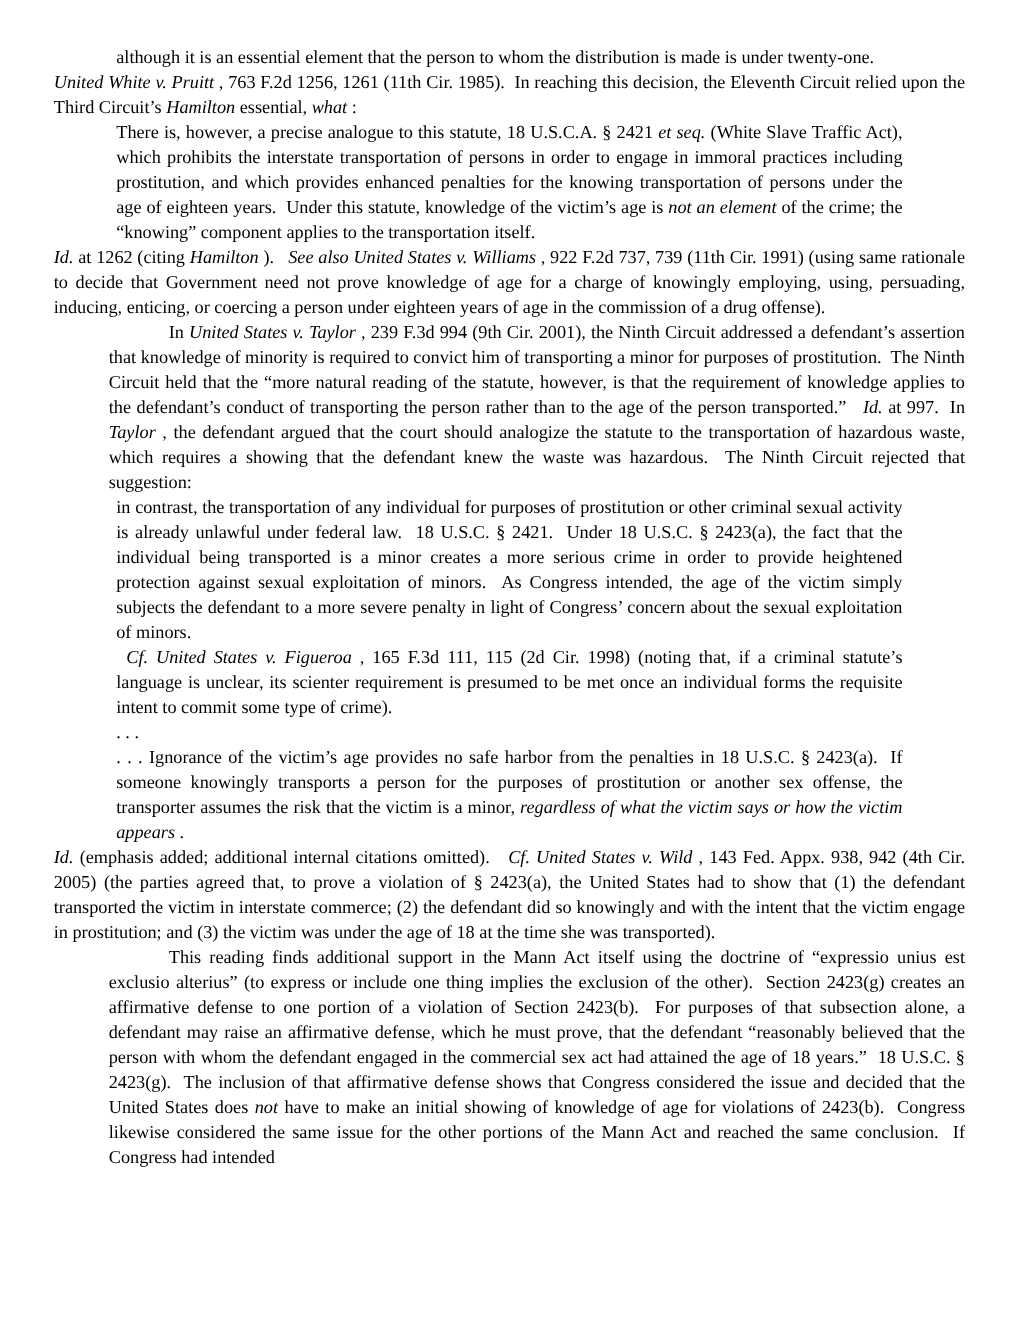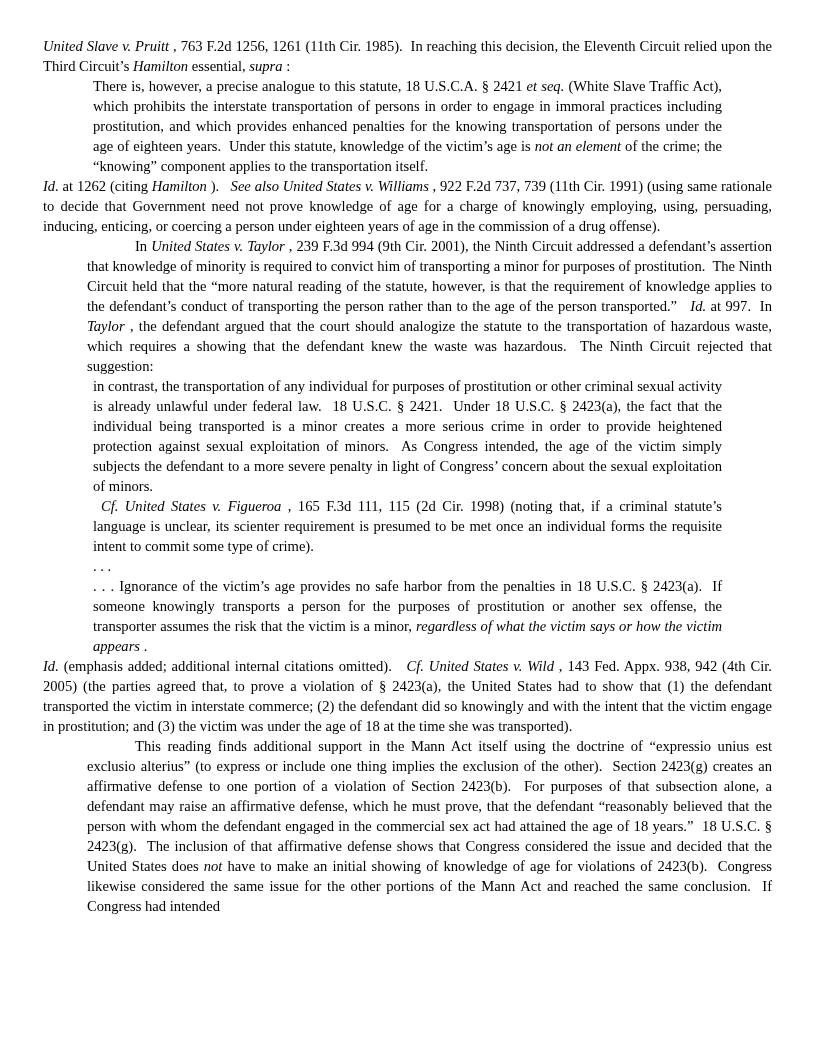--- a/index.html
+++ b/index.html
@@ -42,21 +42,22 @@
   }
   .it {
     font-style: italic;
   }
 </style>
 </head>
 <body>
 
 <div class="page">
   <div class="content">
-      <p class="para body"><span class="it">United Slave v. Pruitt</span><span> , 763 F.2d 1256, 1261 (11th Cir. 1985).&nbsp; In reaching this decision, the Eleventh Circuit relied upon the Third Circuit’s </span><span class="it">Hamilton</span><span> essential, </span><span class="it">supra</span><span> :</span></p>
+      <p class="para quote"><span>although it is an essential element that the person to whom the distribution is made is under twenty-one.</span></p>
+      <p class="para body"><span class="it">United White v. Pruitt</span><span> , 763 F.2d 1256, 1261 (11th Cir. 1985).&nbsp; In reaching this decision, the Eleventh Circuit relied upon the Third Circuit’s </span><span class="it">Hamilton</span><span> essential, </span><span class="it">what</span><span> :</span></p>
       <p class="para quote"><span>There is, however, a precise analogue to this statute, 18 U.S.C.A. § 2421 </span><span class="it">et seq.</span><span> (White Slave Traffic Act), which prohibits the interstate transportation of persons in order to engage in immoral practices including prostitution, and which provides enhanced penalties for the knowing transportation of persons under the age of eighteen years.&nbsp; Under this statute, knowledge of the victim’s age is </span><span class="it">not an element</span><span> of the crime; the “knowing” component applies to the transportation itself.</span></p>
       <p class="para body"><span class="it">Id.</span><span> at 1262 (citing </span><span class="it">Hamilton</span><span> ).&nbsp;&nbsp; </span><span class="it">See also United States v. Williams</span><span> , 922 F.2d 737, 739 (11th Cir. 1991) (using same rationale to decide that Government need not prove knowledge of age for a charge of knowingly employing, using, persuading, inducing, enticing, or coercing a person under eighteen years of age in the commission of a drug offense).</span></p>
       <p class="para body indent"><span>In </span><span class="it">United States v. Taylor</span><span> , 239 F.3d 994 (9th Cir. 2001), the Ninth Circuit addressed a defendant’s assertion that knowledge of minority is required to convict him of transporting a minor for purposes of prostitution.&nbsp; The Ninth Circuit held that the “more natural reading of the statute, however, is that the requirement of knowledge applies to the defendant’s conduct of transporting the person rather than to the age of the person transported.”&nbsp;&nbsp; </span><span class="it">Id.</span><span> at 997.&nbsp; In </span><span class="it">Taylor</span><span> , the defendant argued that the court should analogize the statute to the transportation of hazardous waste, which requires a showing that the defendant knew the waste was hazardous.&nbsp; The Ninth Circuit rejected that suggestion:</span></p>
       <p class="para quote"><span>in contrast, the transportation of any individual for purposes of prostitution or other criminal sexual activity is already unlawful under federal law.&nbsp; 18 U.S.C. § 2421.&nbsp; Under 18 U.S.C. § 2423(a), the fact that the individual being transported is a minor creates a more serious crime in order to provide heightened protection against sexual exploitation of minors.&nbsp; As Congress intended, the age of the victim simply subjects the defendant to a more severe penalty in light of Congress’ concern about the sexual exploitation of minors.</span></p>
       <p class="para quote indent-sm"><span class="it">Cf. United States v. Figueroa</span><span> , 165 F.3d 111, 115 (2d Cir. 1998) (noting that, if a criminal statute’s language is unclear, its scienter requirement is presumed to be met once an individual forms the requisite intent to commit some type of crime).</span></p>
       <p class="para quote"><span>. . .</span></p>
       <p class="para quote"><span>. . . Ignorance of the victim’s age provides no safe harbor from the penalties in 18 U.S.C. § 2423(a).&nbsp; If someone knowingly transports a person for the purposes of prostitution or another sex offense, the transporter assumes the risk that the victim is a minor, </span><span class="it">regardless of what the victim says or how the victim appears</span><span> .</span></p>
       <p class="para body"><span class="it">Id.</span><span> (emphasis added; additional internal citations omitted).&nbsp;&nbsp; </span><span class="it">Cf. United States v. Wild</span><span> , 143 Fed. Appx. 938, 942 (4th Cir. 2005) (the parties agreed that, to prove a violation of § 2423(a), the United States had to show that (1) the defendant transported the victim in interstate commerce; (2) the defendant did so knowingly and with the intent that the victim engage in prostitution; and (3) the victim was under the age of 18 at the time she was transported).</span></p>
       <p class="para body indent"><span>This reading finds additional support in the Mann Act itself using the doctrine of “expressio unius est exclusio alterius” (to express or include one thing implies the exclusion of the other).&nbsp; Section 2423(g) creates an affirmative defense to one portion of a violation of Section 2423(b).&nbsp; For purposes of that subsection alone, a defendant may raise an affirmative defense, which he must prove, that the defendant “reasonably believed that the person with whom the defendant engaged in the commercial sex act had attained the age of 18 years.”&nbsp; 18 U.S.C. § 2423(g).&nbsp; The inclusion of that affirmative defense shows that Congress considered the issue and decided that the United States does </span><span class="it">not</span><span> have to make an initial showing of knowledge of age for violations of 2423(b).&nbsp; Congress likewise considered the same issue for the other portions of the Mann Act and reached the same conclusion.&nbsp; If Congress had intended</span></p>
     </div>

